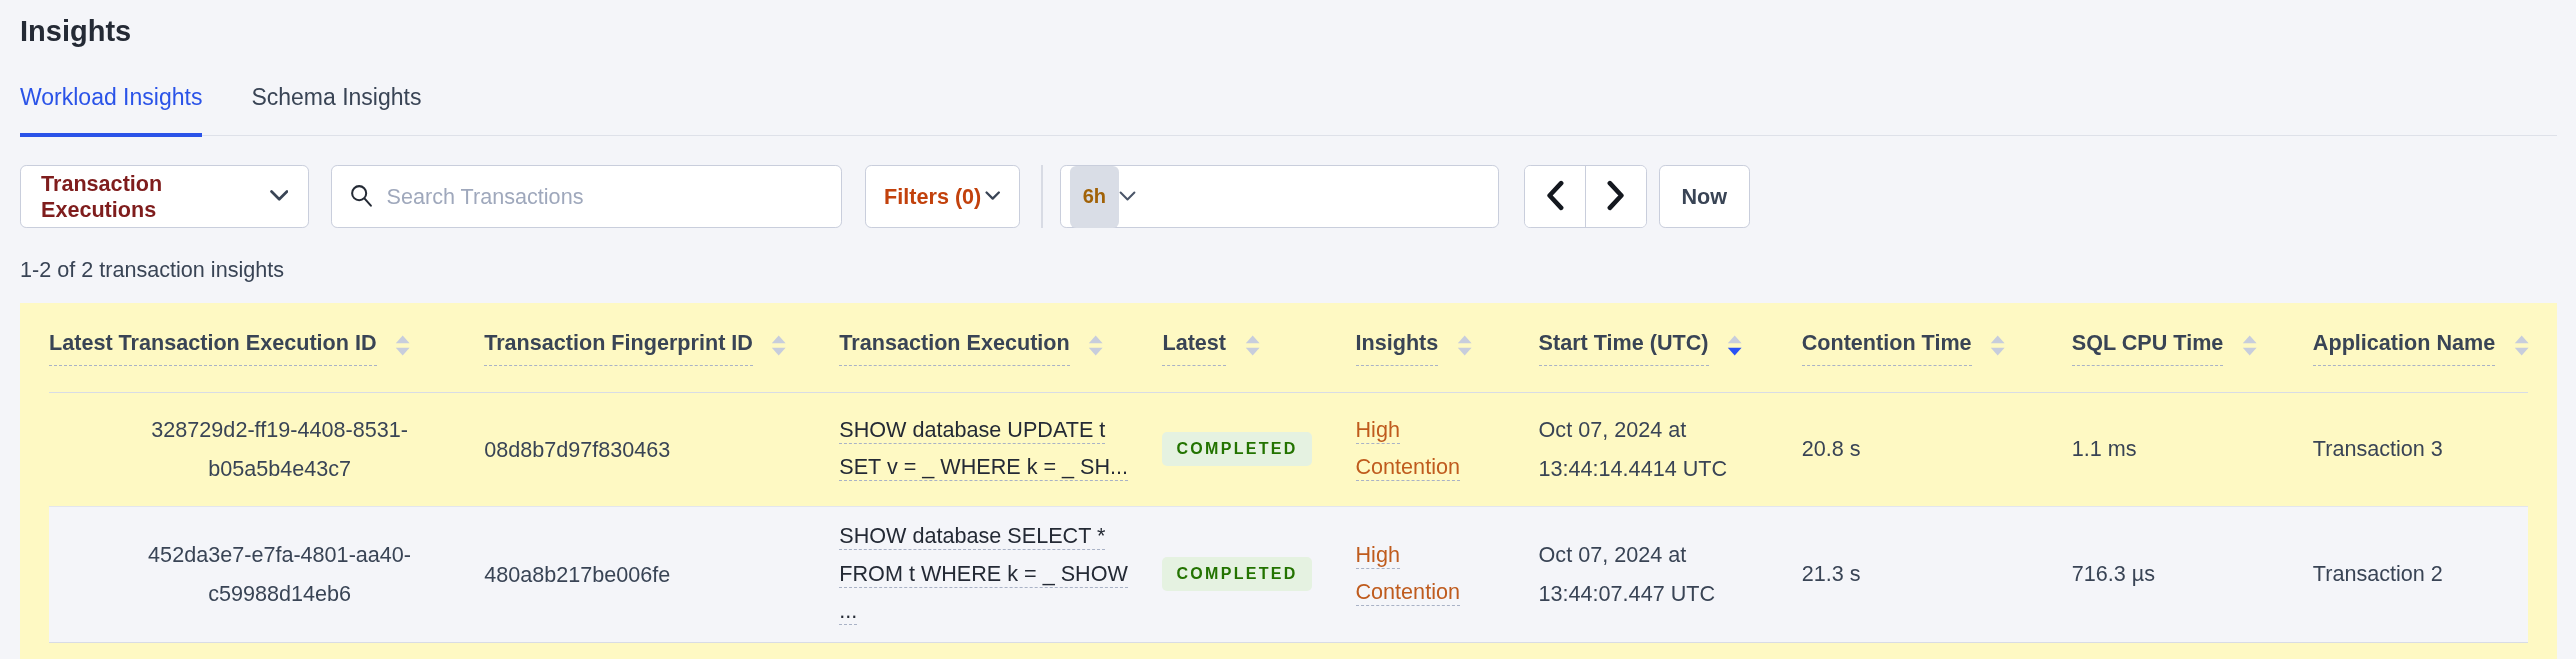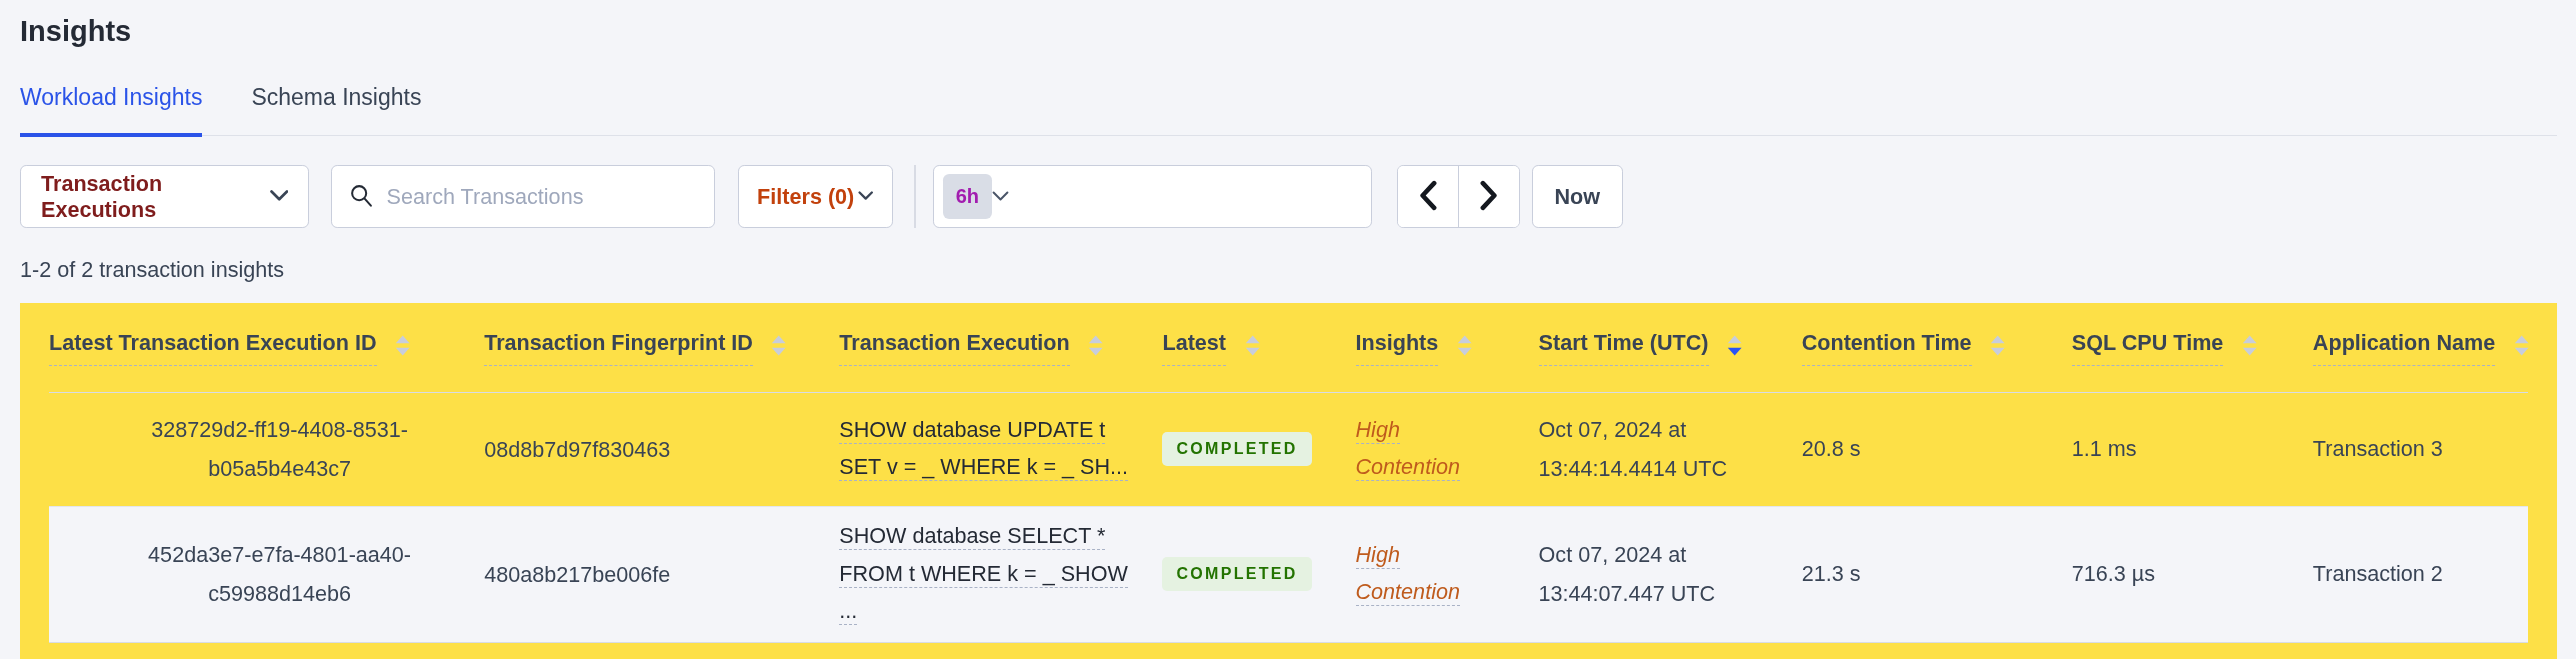--- a/index.html
+++ b/index.html
@@ -34,53 +34,53 @@
 
   
   .toolbar { margin-top:29px; display:flex; align-items:center; height:63px; }
   .ctl {
     height:63px; background:#FFFFFF;
     border:1.5px solid #C9CEDC; border-radius:6.2px;
     display:flex; align-items:center;
   }
   .type-select { width:289px; padding:0 20px; justify-content:space-between; cursor:pointer; }
   .type-select .lbl { font-size:21.6px; font-weight:600; color:#7f1d1d; }
-  .search-box { width:384px; margin-left:22.3px; padding:0 17px; }
+  .search-box { width:511px; margin-left:22.3px; padding:0 17px; }
   .search-box input {
     border:none; outline:none; flex:1; margin-left:12.3px;
     font-size:21.6px; color:#394455; background:transparent;
     font-family:"Liberation Sans","DejaVu Sans",sans-serif;
   }
   .search-box input::placeholder { color:#9FA8BC; }
   .filters-btn { width:155px; margin-left:22.3px; padding:0 18.5px; justify-content:space-between; cursor:pointer; }
   .filters-btn .lbl { font-size:21.6px; font-weight:600; color:#c2410c; }
   .toolbar-divider { width:1.5px; height:63px; background:#D8DBE4; margin-left:21.6px; }
   .time-widget { width:439px; margin-left:17px; padding:0 18.5px 0 9.2px; cursor:pointer; }
   .time-badge {
-    background:#D9DDE6; border-radius:6.2px; height:45px; min-width:49px;
+    background:#D9DDE6; border-radius:6.2px; height:62px; min-width:49px;
     display:flex; align-items:center; justify-content:center;
-    font-size:20px; font-weight:700; color:#a21caf; padding:0 9.2px;
+    font-size:20px; font-weight:700; color:#a16207; padding:0 9.2px;
   }
   .time-label { font-size:21.6px; color:#242A35; margin-left:20px; flex:1; }
   .arrow-group { margin-left:25.4px; width:123px; padding:0; overflow:hidden; }
   .arrow-btn {
     width:61px; height:100%; display:flex; align-items:center; justify-content:center;
     cursor:pointer; background:#FFFFFF;
   }
   .arrow-btn:first-child { border-right:1.5px solid #C9CEDC; }
   .now-btn { width:91px; margin-left:11.6px; justify-content:center; cursor:pointer; }
   .now-btn .lbl { font-size:21.6px; font-weight:700; color:#394455; }
 
   
   .results-summary { margin-top:29px; font-size:21.6px; color:#394455; line-height:26px; }
 
   
   .card {
     margin-top:20px; width:2537px; height:356px;
-    background:#fde047; padding:0 29px; overflow:hidden;
+    background:#fef9c3; padding:0 29px; overflow:hidden;
   }
   table.insights { border-collapse:collapse; table-layout:fixed; width:2479px; }
   th, td { text-align:left; vertical-align:middle; padding:0; }
 
   thead th { height:89px; border-bottom:1.5px solid #D8DCE5; }
   .th-inner { display:flex; align-items:center; gap:18.5px; }
   .th-label {
     font-size:21.6px; font-weight:600; color:#394455; line-height:28px;
     border-bottom:1.5px dashed #A9B2C6; padding-bottom:7.7px; cursor:pointer; white-space:nowrap;
   }
@@ -103,21 +103,21 @@
     white-space:nowrap; cursor:pointer;
   }
   .sql-line:last-child { margin-bottom:0; }
 
   .status-badge {
     display:inline-block; background:#E5F2E1; color:#237300;
     font-size:16px; font-weight:700; letter-spacing:2.3px;
     padding:7.7px 14px; border-radius:5px; white-space:nowrap;
   }
 
-  .insight-link { cursor:pointer;font-style:italic; }
+  .insight-link { cursor:pointer; }
   .insight-line {
     display:table; color:#BF5B1D; font-size:21.6px; line-height:26px;
     border-bottom:1.5px dashed #A9B2C6; padding-bottom:3.9px; margin-bottom:10px;
     white-space:nowrap; cursor:pointer;
   }
   .insight-line:last-child { margin-bottom:0; }
 
   .time-line { display:block; line-height:39px; white-space:nowrap; }
 </style>
 </head>

